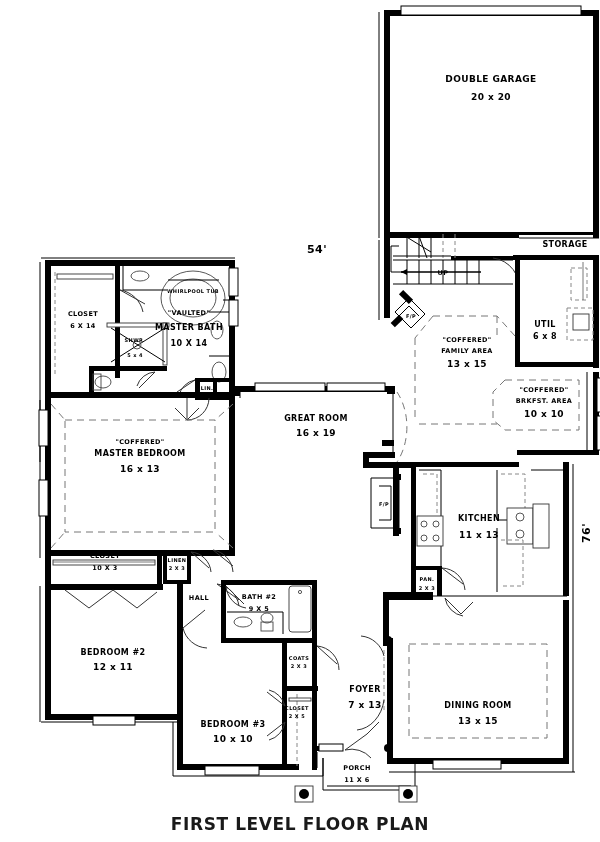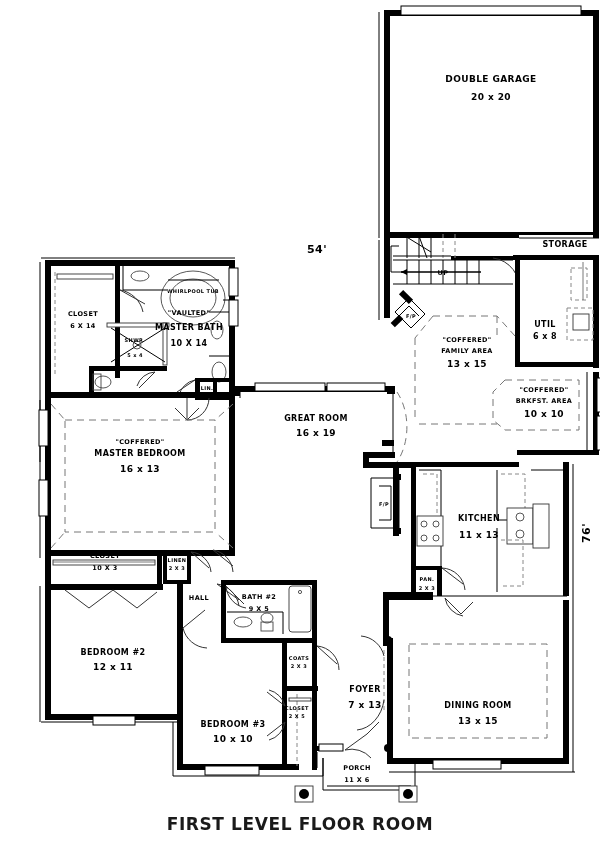--- a/index.html
+++ b/index.html
@@ -441,13 +441,13 @@
     <path class="thinline" d="M213 392 L213 398"></path>
     <rect class="wall" x="202" y="386" width="10" height="6"></rect>
     <rect class="wall" x="488" y="258" width="5" height="36"></rect>
     <rect class="wall" x="357" y="284" width="6" height="34"></rect>
     <path class="thinline" d="M352 240 L352 320"></path>
   </g>
 
 </svg>
 </div>
 
-<div class="title">FIRST LEVEL FLOOR ROOM</div>
+<div class="title">FIRST LEVEL FLOOR PLAN</div>
 
 </body></html>

